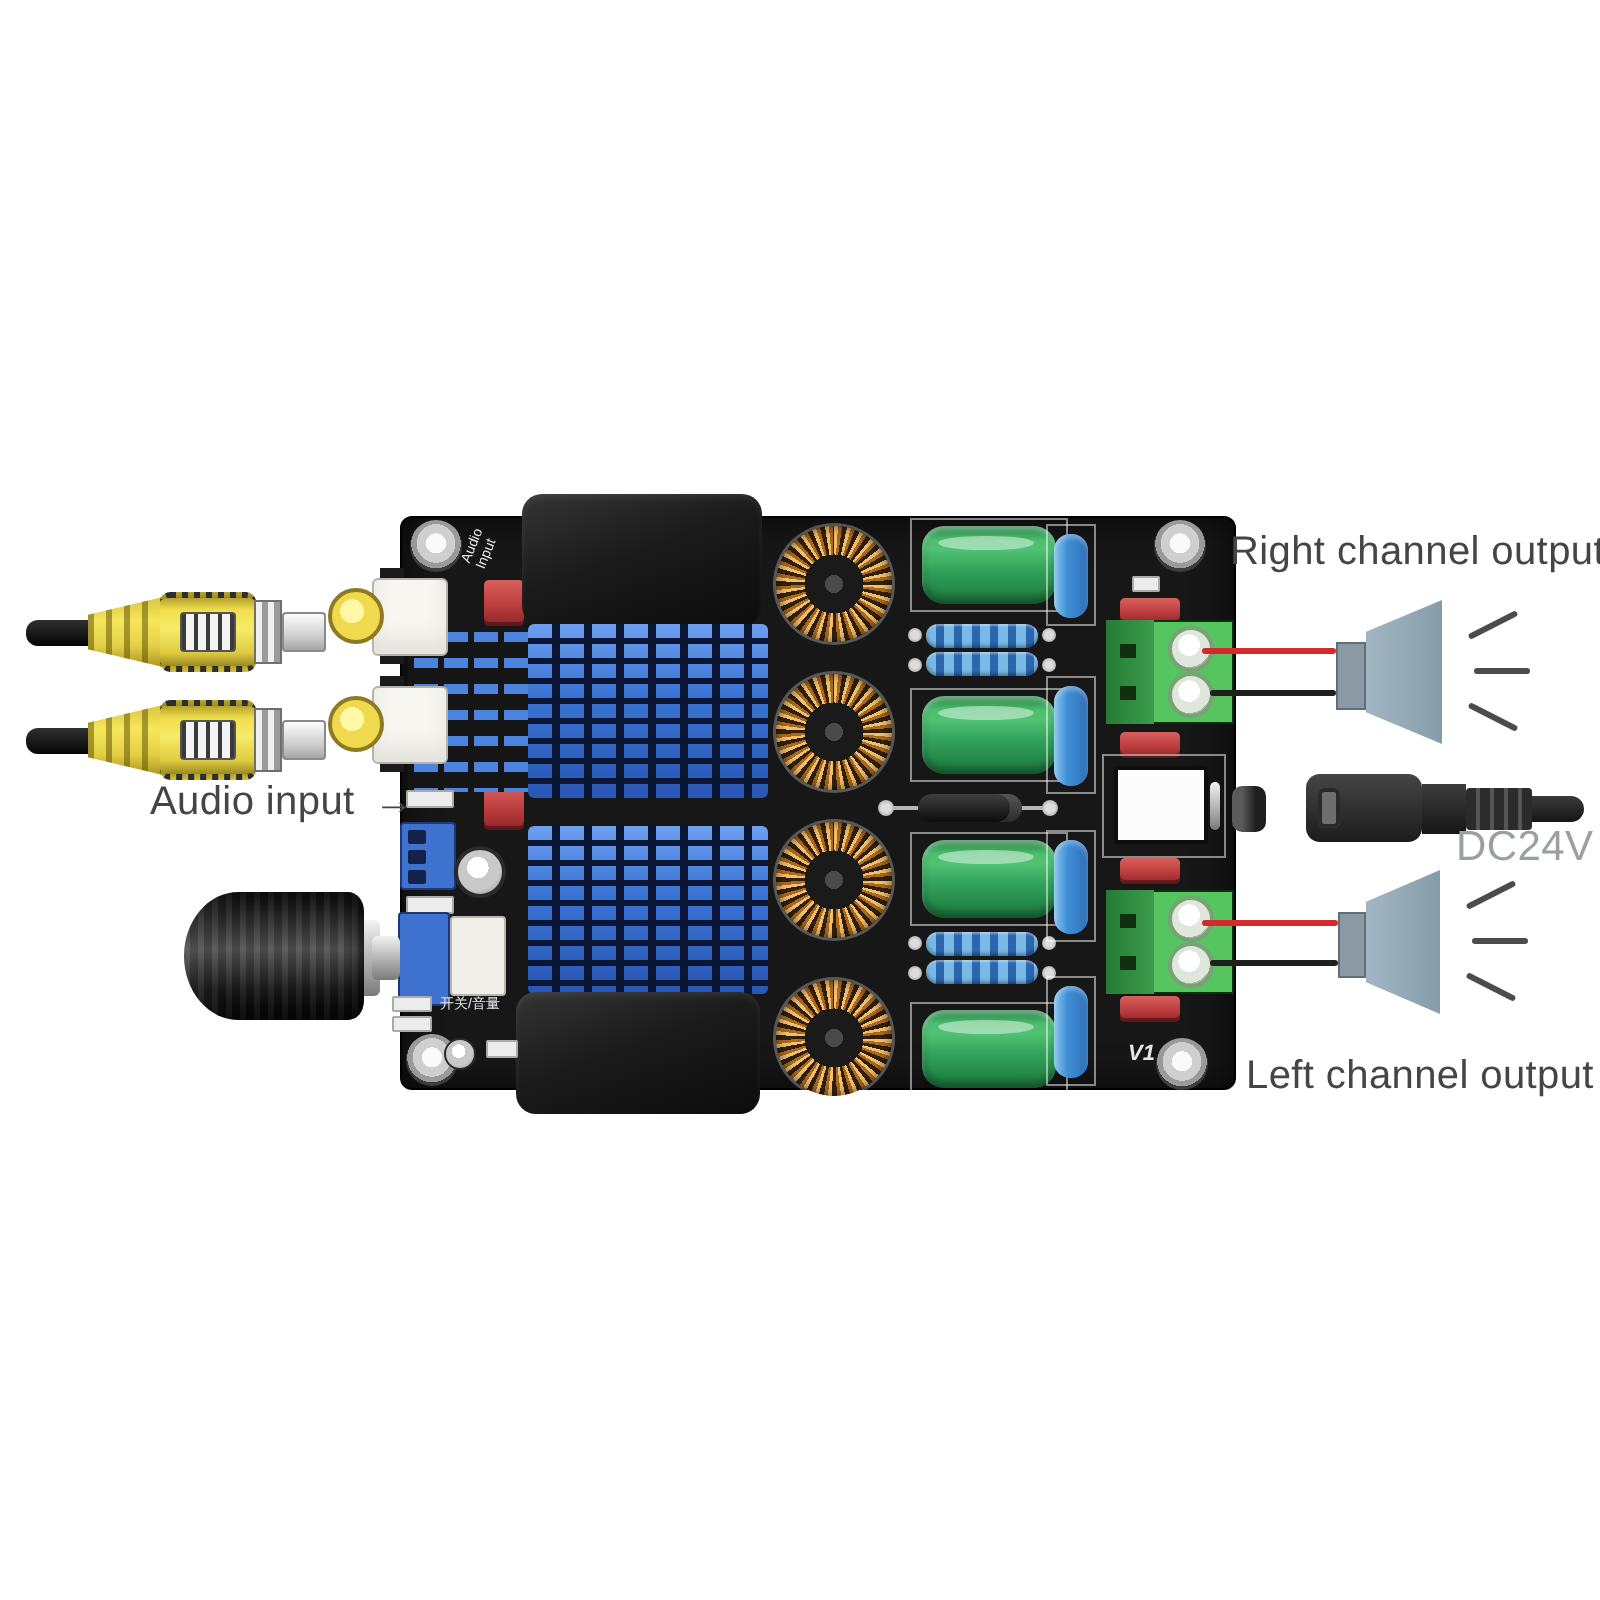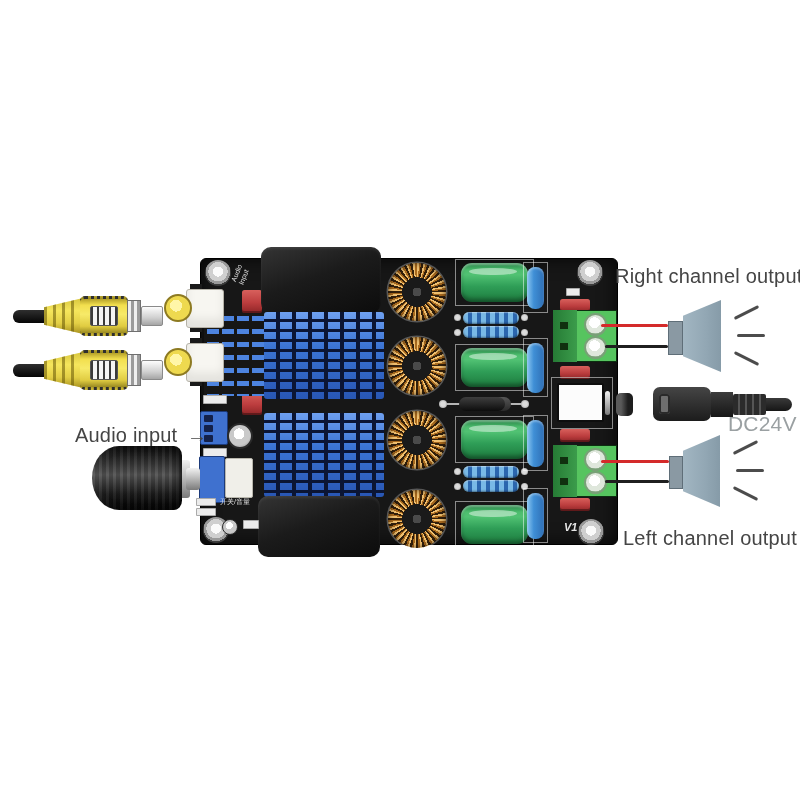--- a/index.html
+++ b/index.html
@@ -223,18 +223,18 @@
 
   <div class="label" style="left:615px;top:265px;">
     <span>Right channel output</span>
   </div>
   <div class="label" style="left:623px;top:527px;">
     <span>Left channel output</span>
   </div>
   <div class="label" style="left:728px;top:412px;font-size:21px;color:var(--label-gray,#9aa0a2);">
     <span>DC24V</span>
   </div>
-  <div class="label" style="left:75px;top:424px;">
+  <div class="label" style="left:75px;top:390px;">
     <span>Audio input</span>
     <span style="margin-left:4px;">→</span>
   </div>
 
 </div>
 
 </body></html>

